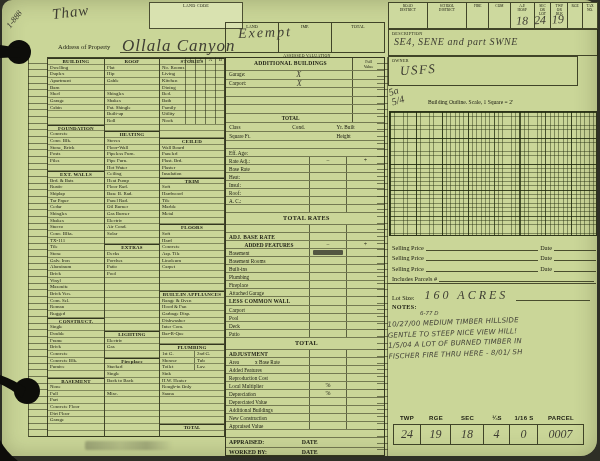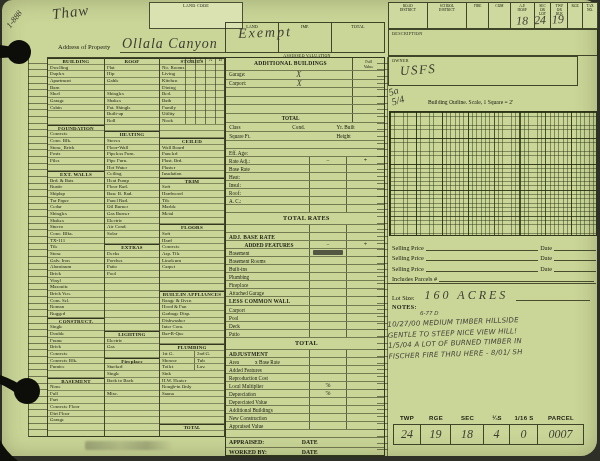--- a/index.html
+++ b/index.html
@@ -20,21 +20,21 @@
          font-weight:bold;font-size:10.5px;letter-spacing:.2px;}
   #valuation{left:225px;top:22px;width:160px;height:31px;display:flex;
              border:1px solid rgba(40,42,20,.85);box-sizing:border-box;}
   #valuation .vcell{flex:1;border-left:1px solid rgba(40,42,20,.85);text-align:center;
                     font-size:4.2px;padding-top:1px;}
   #valuation .vcell:first-child{border-left:none;}
   #hwexempt{left:238px;top:25px;font-size:14px;letter-spacing:2px;transform:rotate(-2deg);}
   #assessed{left:252px;top:54px;width:110px;text-align:center;font-size:3.9px;letter-spacing:.3px;}
   #addrlabel{left:58px;top:43px;font-size:6.5px;}
   #addrline{left:120px;top:52px;width:105px;border-bottom:1px solid rgba(40,42,20,.8);}
-  #hwaddress{left:122px;top:36px;font-size:14px;letter-spacing:1px;text-align:center;}
+  #hwaddress{left:122px;top:36px;font-size:17px;letter-spacing:1px;text-align:center;}
   
   #districts{left:388px;top:2px;width:210px;height:27px;display:flex;
              border:1px solid rgba(40,42,20,.85);box-sizing:border-box;background:#cdd99e;}
   .dcell{border-left:1px solid rgba(40,42,20,.85);height:100%;box-sizing:border-box;
          font-size:3.6px;text-align:center;white-space:pre-line;line-height:1.15;padding-top:1px;}
   .dcell:first-child{border-left:none;}
   #hwdistrict{left:516px;top:13px;font-size:12px;display:flex;gap:6px;transform:rotate(-2deg);}
   
   #descbox{left:388px;top:29px;width:210px;height:27px;border:1px solid rgba(40,42,20,.85);box-sizing:border-box;}
   #descbox .boxlabel, #ownerbox .boxlabel{font-size:4.2px;padding:1px 0 0 3px;letter-spacing:.3px;}
@@ -164,20 +164,21 @@
     </div>
   <div id="hwdistrict" class="abs hw">
     <span>18</span>
     <span>24</span>
     <span>19</span>
   </div>
 
   <div id="descbox" class="abs">
     <div class="boxlabel">DESCRIPTION</div>
   </div>
+  <div id="hwdesc" class="abs hw">SE4, SENE and part SWNE</div>
   <div id="ownerbox" class="abs">
     <div class="boxlabel">OWNER</div>
   </div>
   <div id="hwowner" class="abs hw">USFS</div>
   <div id="hwscribble" class="abs hw">5a
 5/4</div>
 
   <div id="outlinecap" class="abs">Building Outline.  Scale, 1 Square = 2'</div>
   <div id="grid" class="abs"></div>
 

